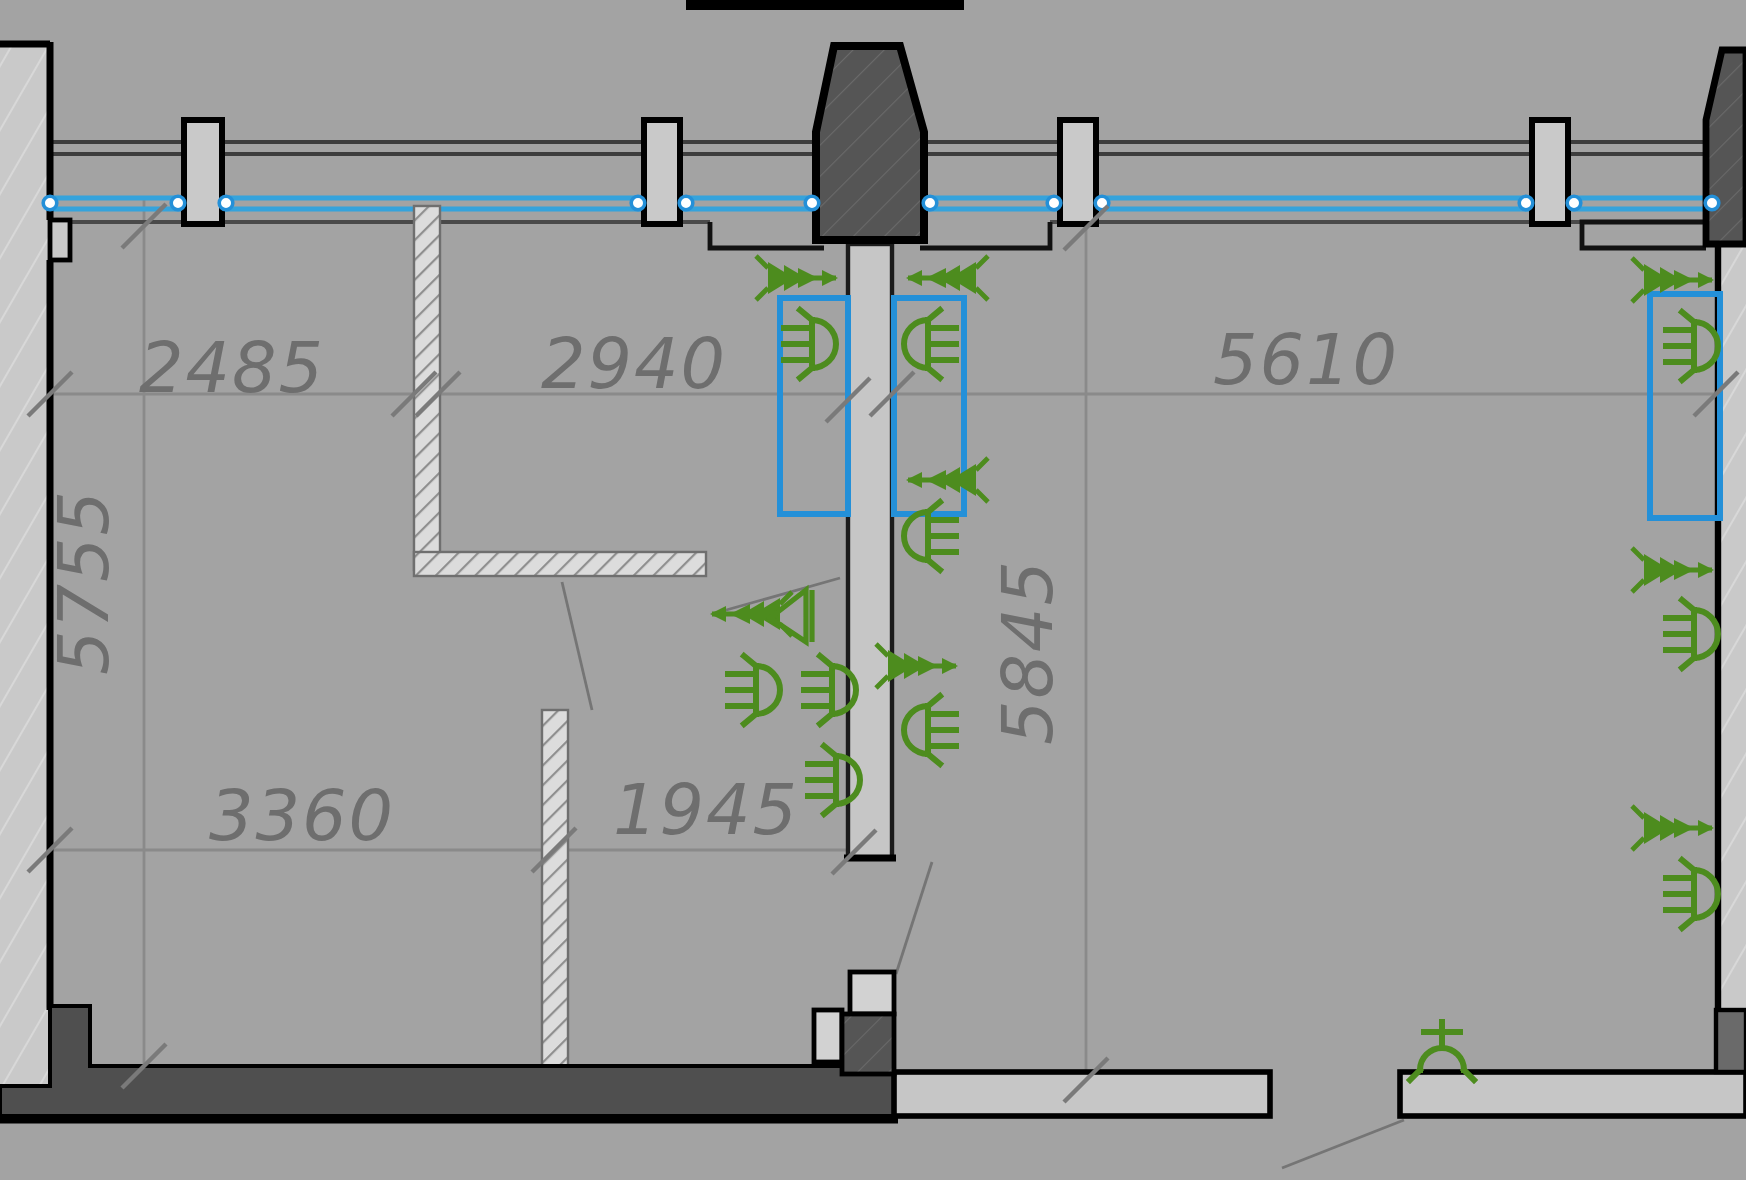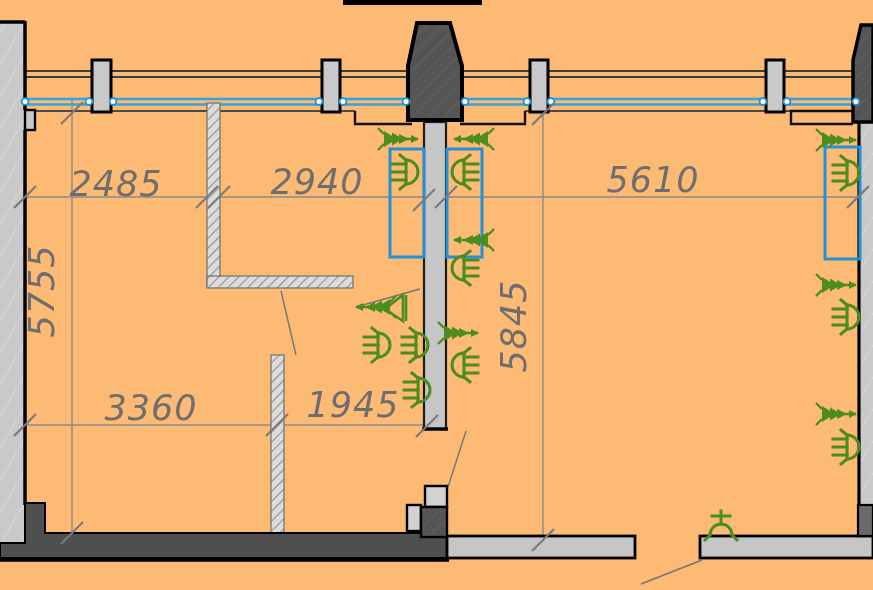--- a/index.html
+++ b/index.html
@@ -1,19 +1,19 @@
 <!DOCTYPE html>
 <html><head>
 <meta charset="utf-8">
 <style>
   html,body{margin:0;padding:0;background:#ffffff;}
   .plan-wrap{
     position:relative;
     width:873px;height:590px;
-    background:#fdba74;
+    background:#a3a3a3;
     overflow:hidden;
     font-family:"DejaVu Sans", sans-serif;
   }
   svg{display:block;}
   text.dim{
     font-family:"DejaVu Sans", sans-serif;
     font-style:italic;
     font-size:35px;
     fill:#6e6e6e;
     letter-spacing:1px;

